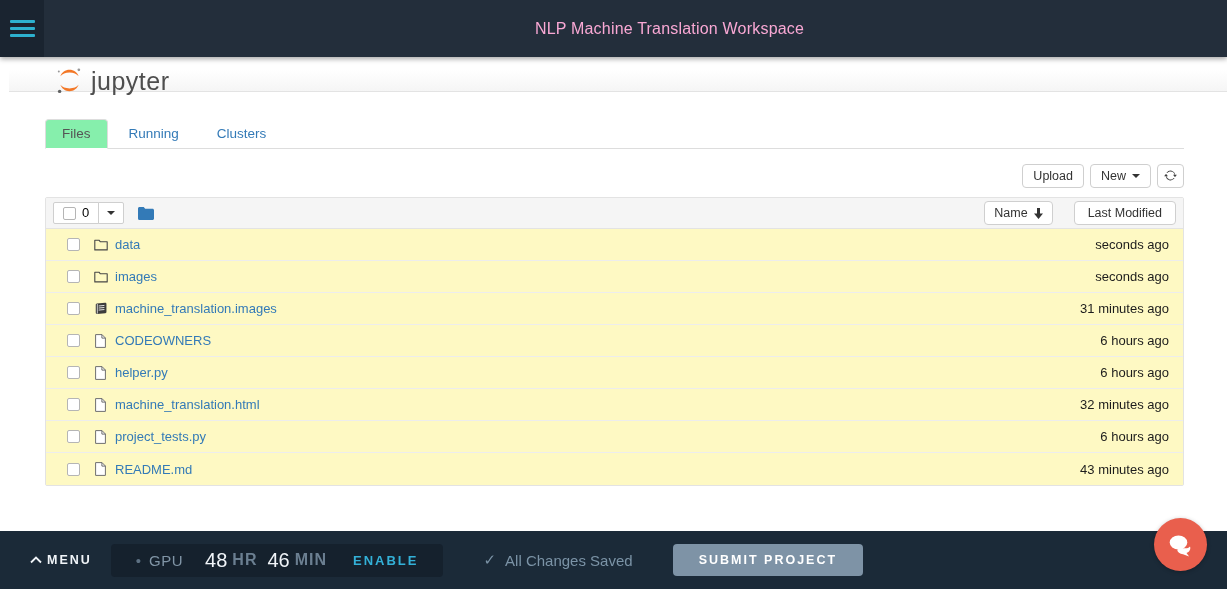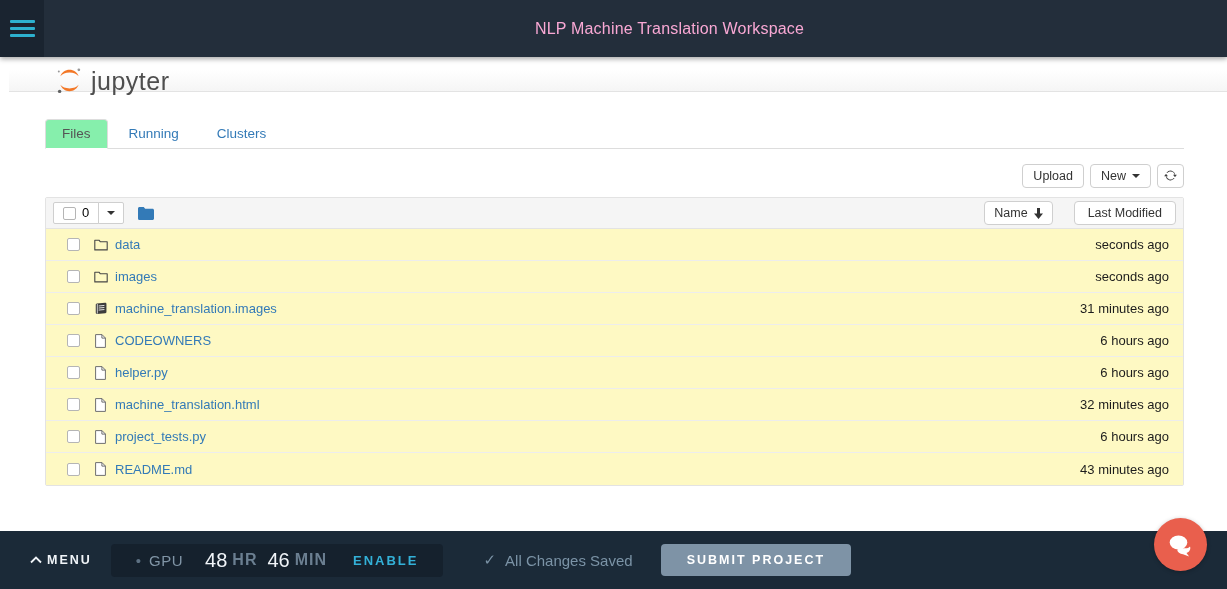--- a/index.html
+++ b/index.html
@@ -131,21 +131,21 @@
   .time-num { color: #f0f4f8; font-size: 20px; margin-left: 22px; }
   .time-num.minutes { margin-left: 10px; }
   .time-unit { color: #6b7f91; font-size: 16px; letter-spacing: 1px; margin-left: 5px; font-weight: bold; }
   .enable-link {
     margin-left: 26px; color: var(--enable-cyan, #33b1d8); font-size: 13px;
     font-weight: bold; letter-spacing: 2px; cursor: pointer;
   }
   .saved-status { margin-left: 40px; display: flex; align-items: center; gap: 9px; color: #7b93a6; font-size: 15px; }
   .saved-check { font-size: 15px; color: #7b93a6; }
   .submit-btn {
-    margin-left: 28px; background: var(--submit-bg, #7e93a6); color: #fff;
+    margin-left: 40px; background: var(--submit-bg, #7e93a6); color: #fff;
     border: none; border-radius: 4px; height: 32px; padding: 0 26px;
     font-size: 12.5px; font-weight: bold; letter-spacing: 2px;
     font-family: inherit; cursor: pointer;
   }
 
   
   .chat-fab {
     position: absolute; right: 20px; bottom: 18px; width: 53px; height: 53px;
     border-radius: 50%; background: var(--chat-orange, #e95f4d);
     display: flex; align-items: center; justify-content: center;

